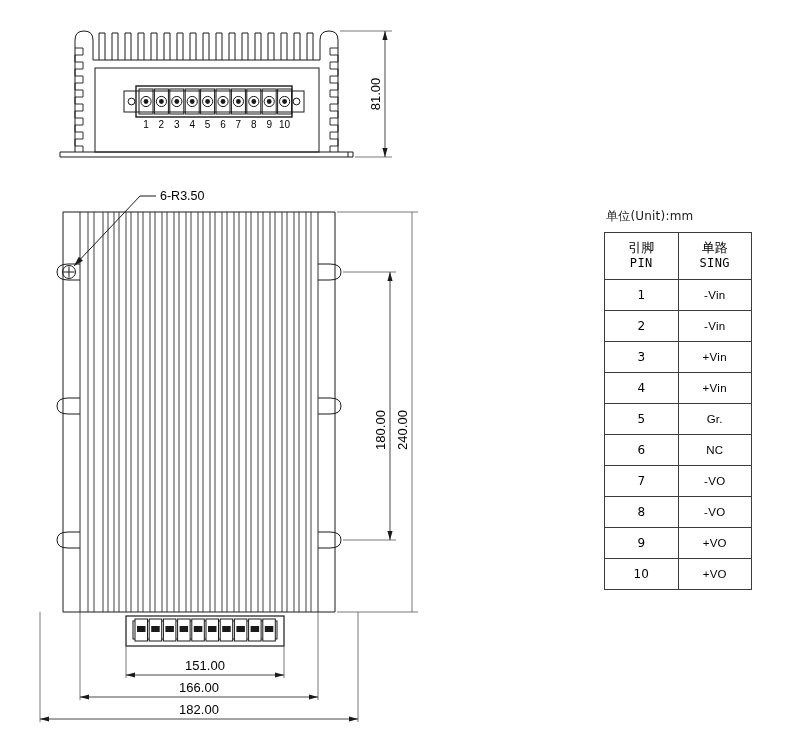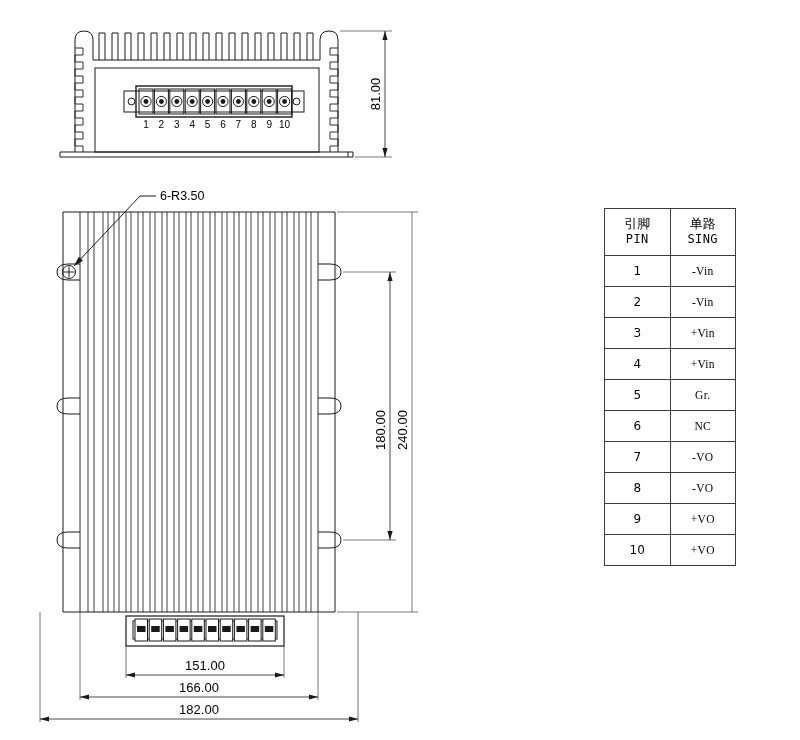--- a/index.html
+++ b/index.html
@@ -54,21 +54,21 @@
   }
   .unit-note {
     font-family: "DejaVu Sans", sans-serif;
     font-size: 12px;
     color: #1a1a1a;
     margin: 0 0 7px 2px;
     letter-spacing: 0.2px;
   }
   table.pin-table {
     border-collapse: collapse;
-    width: 132px;
+    width: 148px;
     table-layout: fixed;
   }
   table.pin-table td, table.pin-table th {
     border: 1px solid #3c3c3c;
     text-align: center;
     vertical-align: middle;
     padding: 0;
     height: 30px;
     font-weight: normal;
   }
@@ -90,21 +90,21 @@
     line-height: 1.25;
     letter-spacing: 0.4px;
     color: #000;
   }
   .cell-pin {
     font-family: "DejaVu Sans", sans-serif;
     font-size: 12px;
     color: #000;
   }
   .cell-sig {
-    font-family: Liberation Serif, serif;
+    font-family: Liberation Sans, sans-serif;
     font-size: 11.5px;
     letter-spacing: 0.3px;
     color: #000;
   }
 </style>
 </head>
 <body>
 
 <div id="drawing-root">
 
@@ -360,20 +360,21 @@
 
     <g stroke="#1a1a1a" stroke-width="0.8" fill="none">
       <line x1="40" y1="612" x2="40" y2="722" stroke="#555"></line>
       <line x1="358" y1="612" x2="358" y2="722" stroke="#555"></line>
       <line x1="40" y1="719" x2="358" y2="719" marker-start="url(#arrE)" marker-end="url(#arrS)"></line>
       <text class="dim-text" x="199" y="714" text-anchor="middle" stroke="none">182.00</text>
     </g>
   </svg>
 
   <div id="pin-table-block">
+    <div class="unit-note">单位(Unit):mm</div>
     <table class="pin-table">
       <thead>
         <tr>
           <th>
             <span class="hdr-cn">引脚</span>
             <span class="hdr-en">PIN</span>
           </th>
           <th>
             <span class="hdr-cn">单路</span>
             <span class="hdr-en">SING</span>

